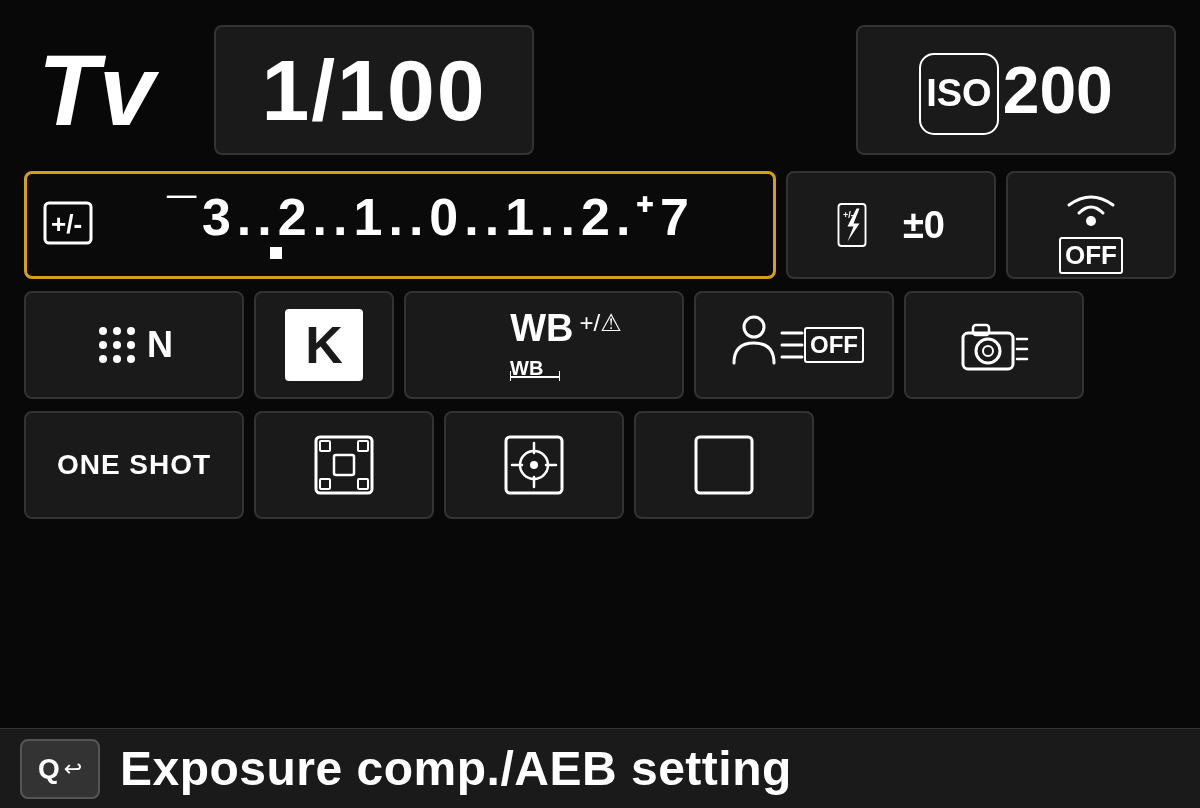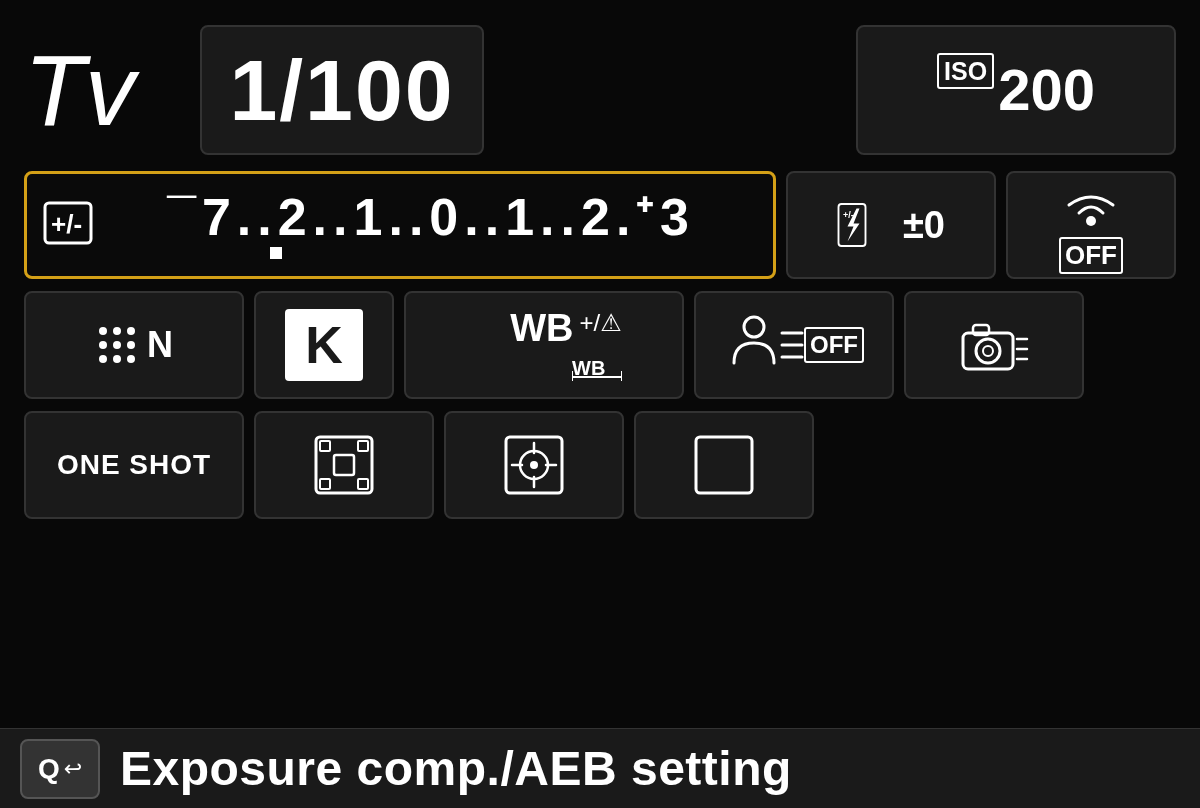--- a/index.html
+++ b/index.html
@@ -27,32 +27,33 @@
     
     .row1 {
       display: flex;
       align-items: center;
       gap: 16px;
       height: 140px;
     }
 
     .tv-label {
       font-size: 100px;
-      font-weight: normal;
+      font-weight: bold;
       color: white;
       font-style: italic;
       line-height: 1;
       width: 160px;
+      margin-left: 14px;
     }
 
     .shutter-box {
       background: #1a1a1a;
       border: 2px solid #333;
       border-radius: 8px;
-      width: 284px;
+      width: 320px;
       height: 130px;
       display: flex;
       align-items: center;
       justify-content: center;
     }
 
     .shutter-value {
       font-size: 86px;
       font-weight: bold;
       color: white;
@@ -70,33 +71,33 @@
       width: 320px;
       height: 130px;
       display: flex;
       align-items: center;
       justify-content: center;
       gap: 4px;
       padding: 10px 20px;
     }
 
     .iso-label {
-      font-size: 25px;
+      font-size: 38px;
       font-weight: bold;
       color: white;
       align-self: flex-start;
       margin-top: 16px;
       border: 2px solid white;
-      padding: 1px 5px;
-      border-radius: 3px;
+      padding: 16px 5px;
+      border-radius: 15px;
       line-height: 1.2;
     }
 
     .iso-value {
-      font-size: 58px;
+      font-size: 66px;
       font-weight: bold;
       color: white;
       line-height: 1;
     }
 
     
     .row2 {
       display: flex;
       align-items: center;
       gap: 10px;
@@ -226,21 +227,21 @@
       font-weight: bold;
       color: #1a1a1a;
       background: white;
       padding: 6px 20px;
       border-radius: 4px;
     }
 
     .wb-content {
       display: flex;
       flex-direction: column;
-      align-items: flex-end;
+      align-items: flex-start;
       justify-content: center;
       gap: 4px;
       margin-left: 44px;
     }
 
     .wb-main {
       display: flex;
       align-items: flex-start;
       gap: 6px;
     }
@@ -471,21 +472,21 @@
     <div class="exposure-bar-box">
 
       <span>
         <svg class="exp-comp-icon" viewBox="0 0 50 44" fill="none" xmlns="http://www.w3.org/2000/svg">
           <rect x="2" y="2" width="46" height="40" rx="4" stroke="white" stroke-width="3" fill="none"></rect>
           <text x="8" y="32" font-size="26" font-weight="bold" fill="white">+/-</text>
         </svg>
       </span>
       <div class="exposure-scale">
         <span class="scale-text">
-          ¯7..2..1..0..1..2.⁺3
+          ¯3..2..1..0..1..2.⁺7
         </span>
         <div class="scale-indicator"></div>
       </div>
     </div>
 
     <div class="row2-right">
       <div class="flash-comp-box">
         <svg class="flash-comp-icon-svg" viewBox="0 0 80 60" fill="none" xmlns="http://www.w3.org/2000/svg">
           <rect x="2" y="2" width="36" height="56" rx="4" stroke="white" stroke-width="2.5" fill="none"></rect>
           <polygon points="26,8 14,32 22,32 14,52 30,28 22,28 30,8" fill="white"></polygon>

